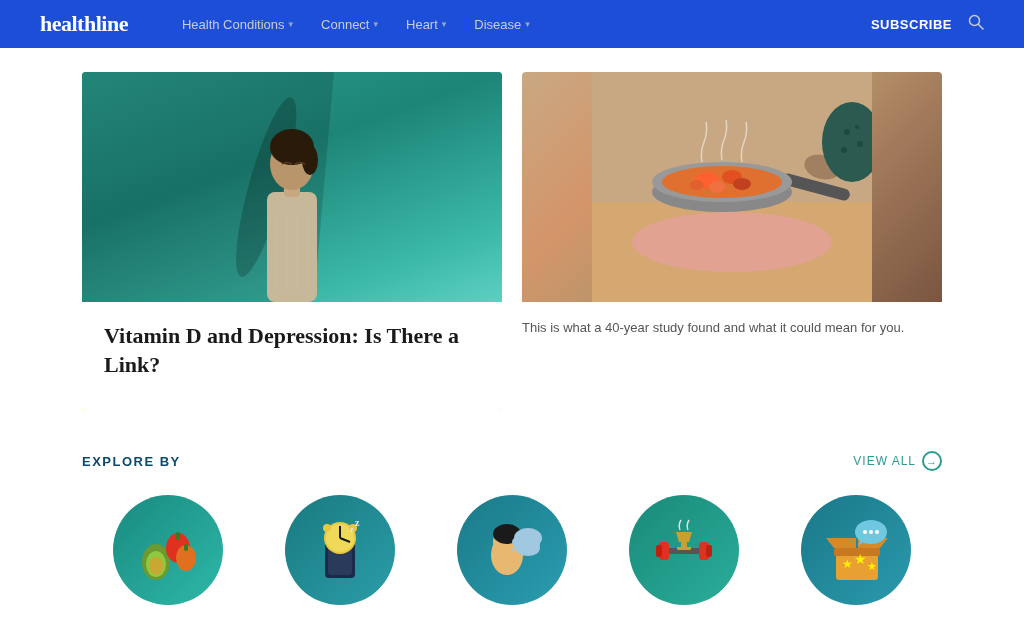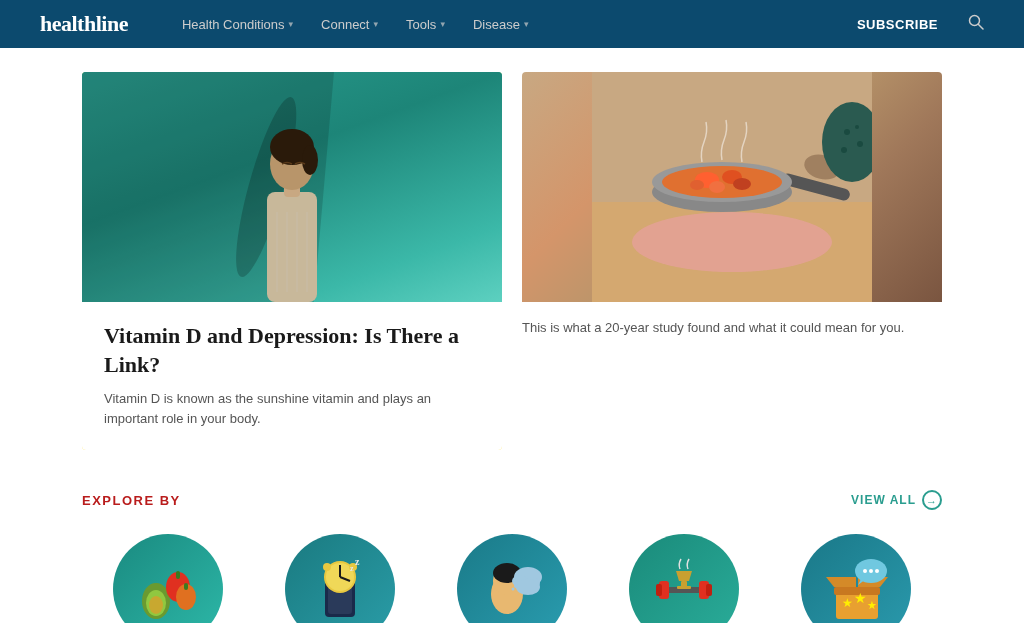--- a/index.html
+++ b/index.html
@@ -1,20 +1,20 @@
 <!DOCTYPE html>
 <html><head>
   <meta charset="utf-8">
   <style>
     * { box-sizing: border-box; margin: 0; padding: 0; }
     body { font-family: Georgia, 'Times New Roman', serif; background: #fff; color: #222; width: 1024px; }
 
     
     nav {
-      background: #0c4a6e;
+      background: #1d4ed8;
       display: flex;
       align-items: center;
       padding: 0 40px;
       height: 48px;
     }
     .nav-logo {
       color: #fff;
       font-size: 22px;
       font-weight: bold;
       font-family: Georgia, serif;
@@ -34,21 +34,21 @@
       cursor: pointer;
       display: flex;
       align-items: center;
       gap: 4px;
       height: 35px;
       text-decoration: none;
     }
     .nav-right {
       display: flex;
       align-items: center;
-      gap: 30px;
+      gap: 16px;
     }
     .nav-subscribe {
       color: #fff;
       font-family: Arial, sans-serif;
       font-size: 13px;
       font-weight: bold;
       letter-spacing: 0.5px;
       cursor: pointer;
     }
     .nav-search {
@@ -144,27 +144,27 @@
       display: flex;
       align-items: center;
       justify-content: space-between;
       margin-bottom: 24px;
     }
     .explore-title {
       font-family: Arial, sans-serif;
       font-size: 13px;
       font-weight: bold;
       letter-spacing: 1.5px;
-      color: #b91c1c;
+      color: #0c4a6e;
       text-align: right;
     }
     .view-all {
       font-family: Arial, sans-serif;
       font-size: 12px;
-      font-weight: bold;
+      font-weight: normal;
       color: #2a9d8f;
       letter-spacing: 1px;
       display: flex;
       align-items: center;
       gap: 6px;
       cursor: pointer;
       text-align: center;
     }
     .view-all-circle {
       width: 20px;
@@ -248,21 +248,21 @@
   <div class="nav-links">
     <a class="nav-link">
       <span>Health Conditions</span>
       <span class="chevron">▾</span>
     </a>
     <a class="nav-link">
       <span>Connect</span>
       <span class="chevron">▾</span>
     </a>
     <a class="nav-link">
-      <span>Tools</span>
+      <span>Heart</span>
       <span class="chevron">▾</span>
     </a>
     <a class="nav-link">
       <span>Disease</span>
       <span class="chevron">▾</span>
     </a>
   </div>
   <div class="nav-right">
     <span class="nav-subscribe">SUBSCRIBE</span>
     <span class="nav-search">
@@ -301,21 +301,20 @@
           <path d="M103 92 Q108 89 113 92" stroke="#5a3a1a" stroke-width="1.5" fill="none"></path>
 
           <line x1="85" y1="140" x2="85" y2="220" stroke="rgba(200,200,200,0.3)" stroke-width="1"></line>
           <line x1="95" y1="140" x2="95" y2="220" stroke="rgba(200,200,200,0.3)" stroke-width="1"></line>
           <line x1="105" y1="140" x2="105" y2="220" stroke="rgba(200,200,200,0.3)" stroke-width="1"></line>
           <line x1="115" y1="140" x2="115" y2="220" stroke="rgba(200,200,200,0.3)" stroke-width="1"></line>
         </svg>
       </div>
       <div class="card-left-text">
         <h2 class="card-left-title">Vitamin D and Depression: Is There a Link?</h2>
-        <p class="card-left-desc">Vitamin D is known as the sunshine vitamin and plays an important role in your body.</p>
       </div>
     </div>
 
     <div class="card-right">
       <div class="card-right-image">
 
         <div class="pan-visual">
           <svg width="280" height="230" viewBox="0 0 280 230">
 
             <rect x="0" y="0" width="280" height="230" fill="#c8a882"></rect>
@@ -346,21 +345,21 @@
 
             <ellipse cx="260" cy="70" rx="30" ry="40" fill="#2a5a50"></ellipse>
             <circle cx="255" cy="60" r="3" fill="#1a4a40"></circle>
             <circle cx="268" cy="72" r="3" fill="#1a4a40"></circle>
             <circle cx="252" cy="78" r="3" fill="#1a4a40"></circle>
             <circle cx="265" cy="55" r="2" fill="#1a4a40"></circle>
           </svg>
         </div>
       </div>
       <div class="card-right-text">
-        <p class="card-right-desc">This is what a 20-year study found and what it could mean for you.</p>
+        <p class="card-right-desc">This is what a 40-year study found and what it could mean for you.</p>
       </div>
     </div>
 
   </div>
 
   <div class="explore-header">
     <span class="explore-title">EXPLORE BY</span>
     <div class="view-all">
       <span>VIEW ALL</span>
       <div class="view-all-circle">→</div>

